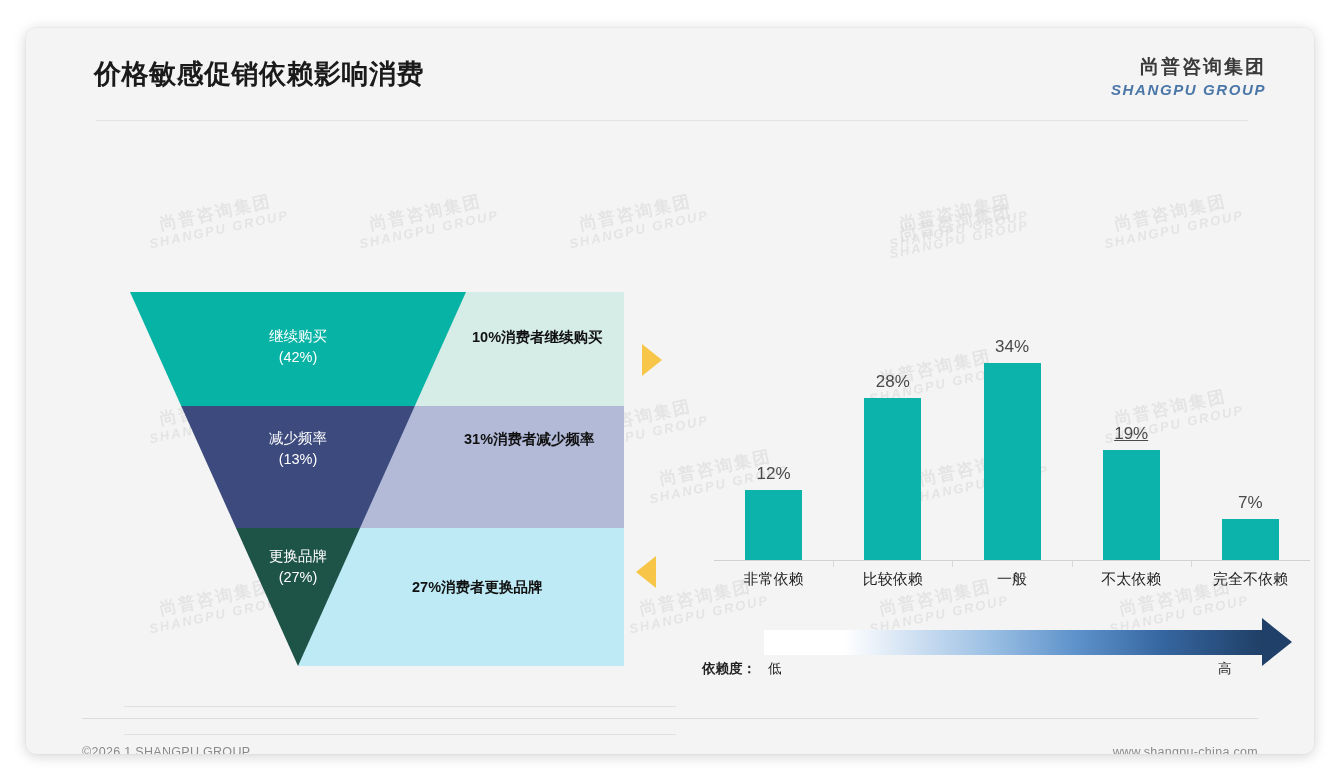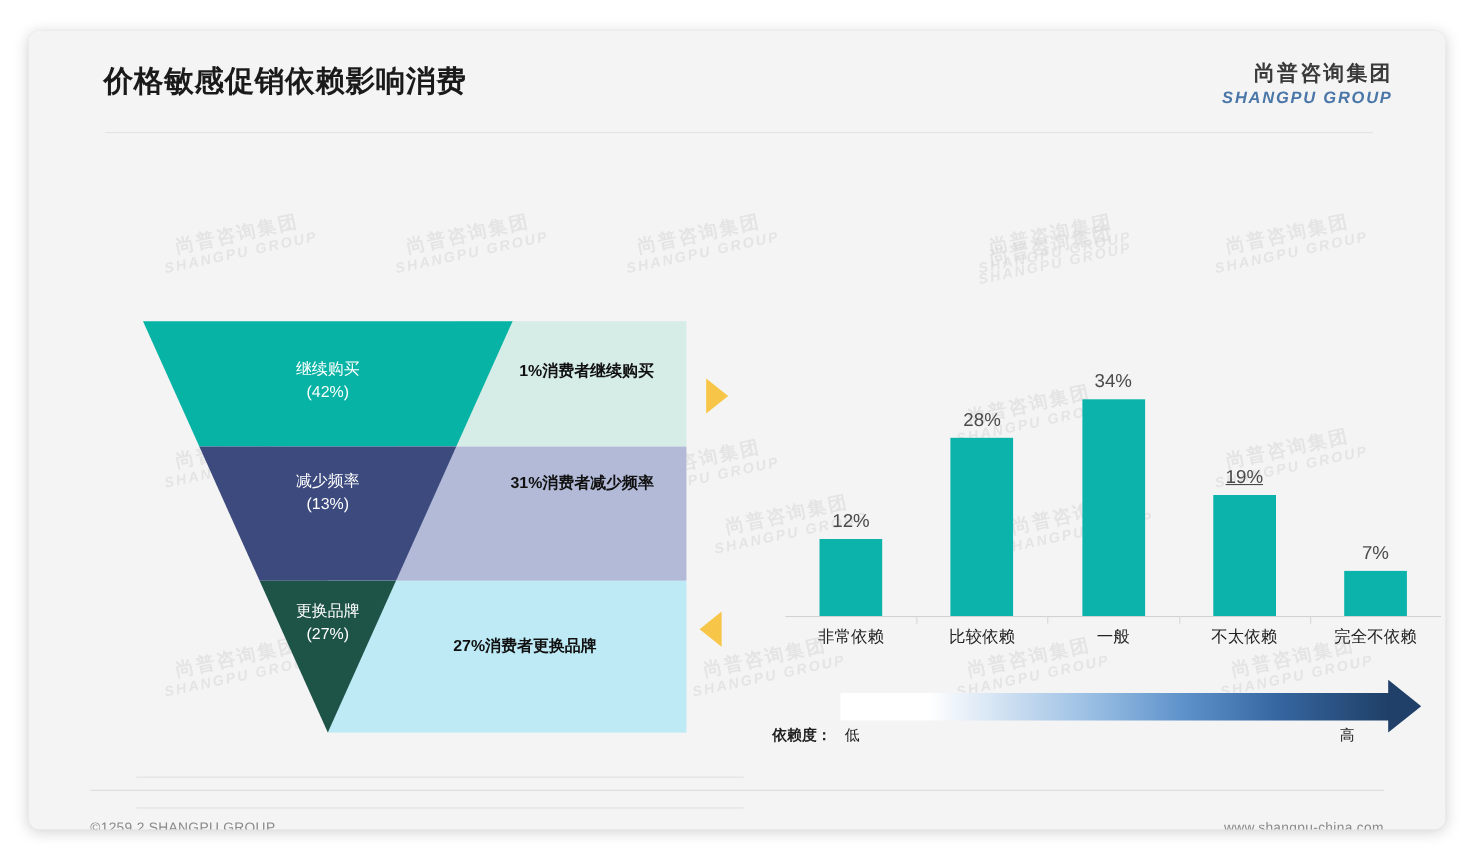--- a/index.html
+++ b/index.html
@@ -242,21 +242,21 @@
         <polygon points="155.20855614973263,128 388.7914438502674,128 333.98930481283423,250 210.01069518716577,250" fill="#3c4a7e"></polygon>
         <rect x="272" y="250" width="326" height="138" fill="#bdeaf5"></rect>
         <polygon points="210.01069518716577,250 333.98930481283423,250 272,388 272,388" fill="#1e5348"></polygon>
       </svg>
       <div class="band-label" style="left: 202px; top: 48px; width: 140px;">继续购买
 (42%)</div>
       <div class="band-label" style="left: 202px; top: 150px; width: 140px;">减少频率
 (13%)</div>
       <div class="band-label" style="left: 202px; top: 268px; width: 140px;">更换品牌
 (27%)</div>
-      <div class="side-label" style="left: 446px; top: 50px;">1%消费者继续购买</div>
+      <div class="side-label" style="left: 446px; top: 50px;">10%消费者继续购买</div>
       <div class="side-label" style="left: 438px; top: 152px;">31%消费者减少频率</div>
       <div class="side-label" style="left: 386px; top: 300px;">27%消费者更换品牌</div>
       <div class="tri tri-right" style="left: 616px; top: 66px;"></div>
       <div class="tri tri-left" style="left: 610px; top: 278px;"></div>
     </div>
 
   <div class="bars-wrap" id="bars-wrap">
     <div class="axis-line"></div>
   <div class="bar-col" style="left: 43.1px; width: 57px; height: 69.6px; bottom: 48px;">
         <div class="bar-rect" style="height: 100%; background: rgb(11, 179, 171);"></div>
@@ -294,16 +294,16 @@
     <div class="legend-arrow"></div>
     <div class="legend-caption">依赖度：</div>
     <div class="legend-low">低</div>
     <div class="legend-high">高</div>
   </div>
 
   <div class="footnote-rule-top"></div>
   <div class="footnote-rule-bot"></div>
 
   <div class="footer-rule"></div>
-  <div class="footer-left">©1259.2 SHANGPU GROUP</div>
+  <div class="footer-left">©2026.1 SHANGPU GROUP</div>
   <div class="footer-right">www.shangpu-china.com</div>
 
 </div>
 
 </body></html>

